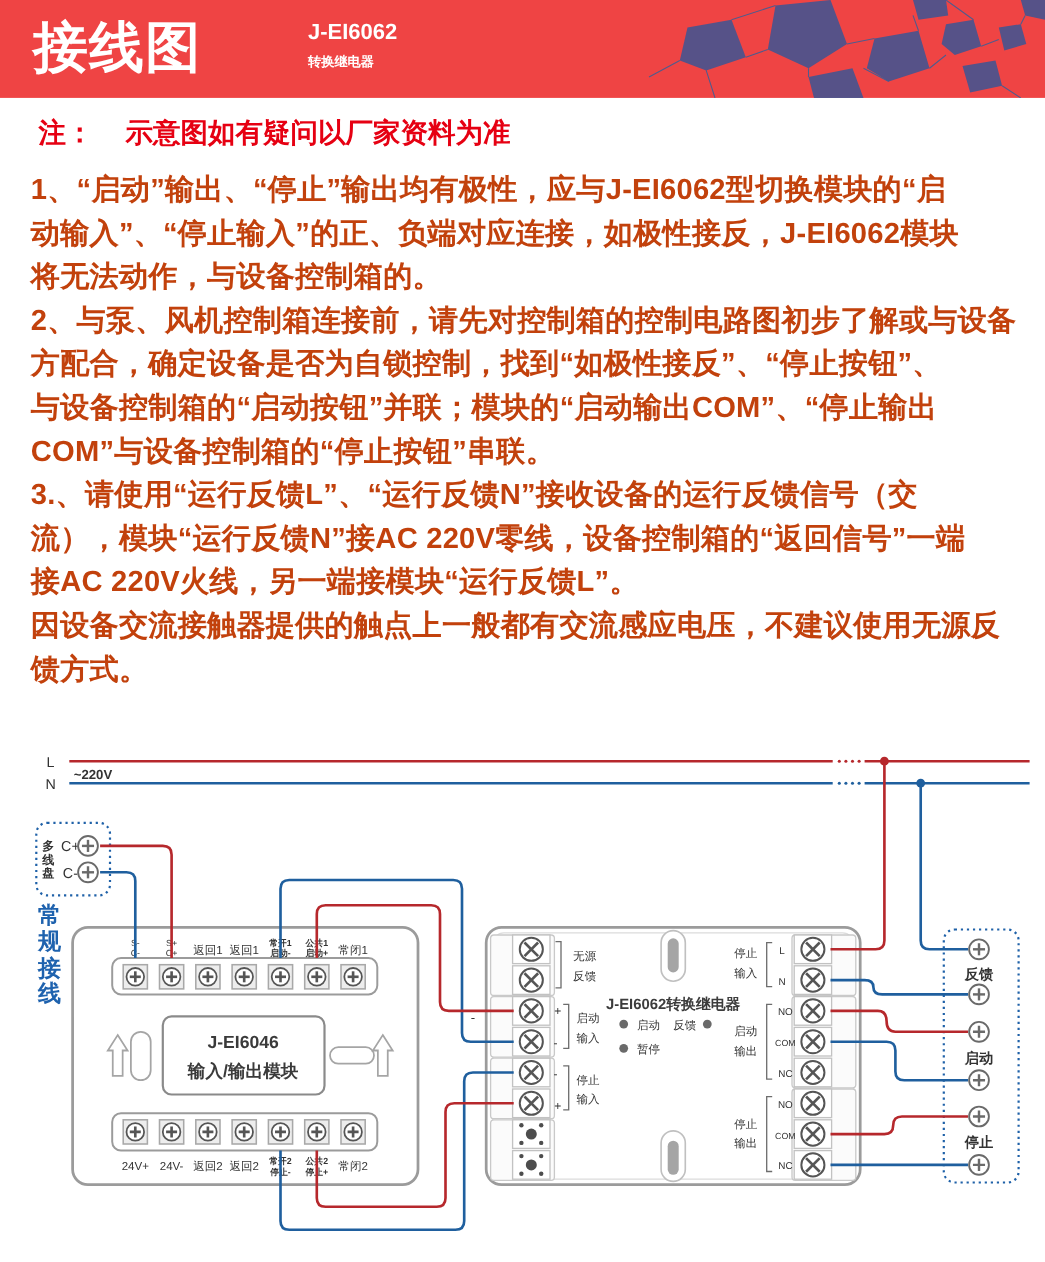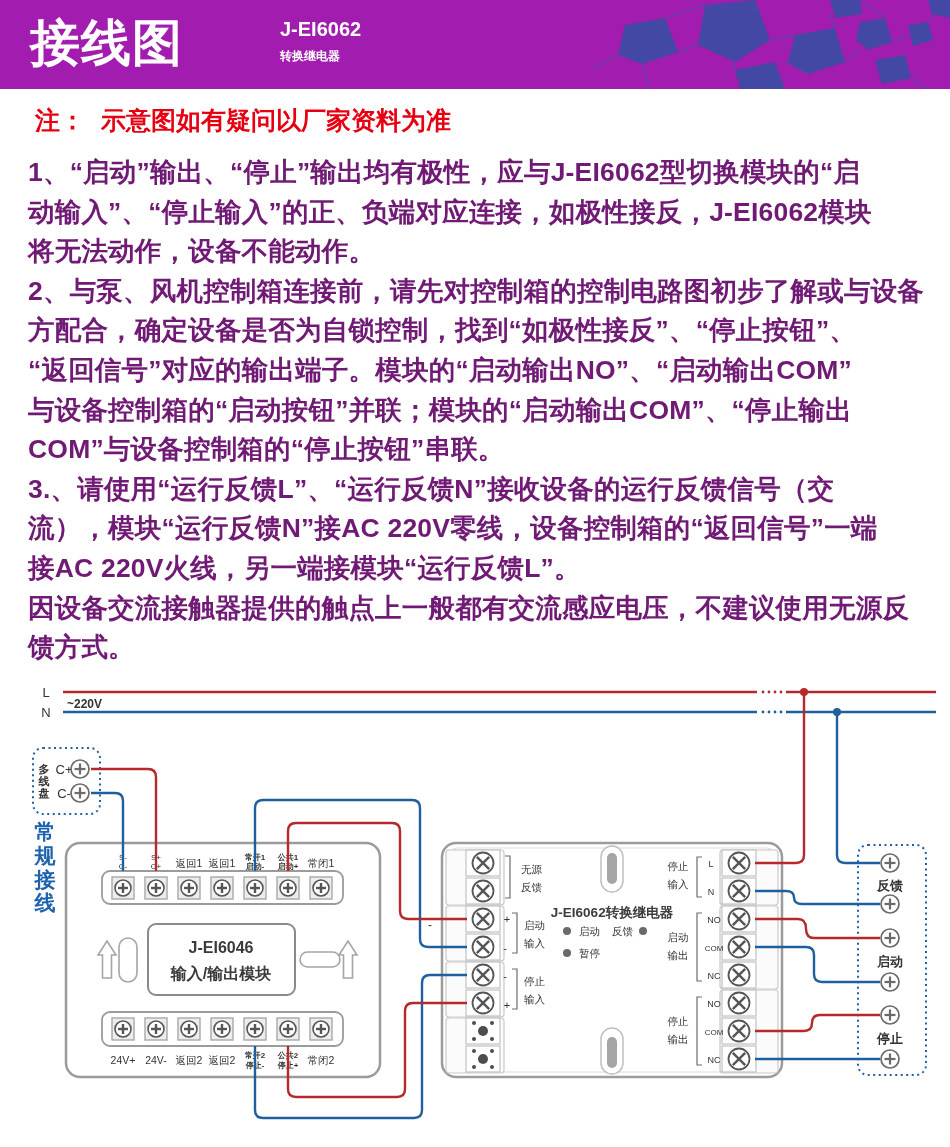--- a/index.html
+++ b/index.html
@@ -1,29 +1,29 @@
 <!DOCTYPE html>
 <html><head>
 <meta charset="utf-8">
 <style>
   html,body{margin:0;padding:0;background:#ffffff;}
   #page{position:relative;width:950px;height:1147px;background:#ffffff;overflow:hidden;
         font-family:"Liberation Sans","DejaVu Sans",sans-serif;}
   
-  #header{position:absolute;left:0;top:0;width:950px;height:89px;background:#a21caf;}
+  #header{position:absolute;left:0;top:0;width:950px;height:89px;background:#ef4444;}
   #header .ptn{position:absolute;right:0;top:0;}
   #hdr-title{position:absolute;left:30px;top:10px;font-size:50px;font-weight:bold;color:#ffffff;letter-spacing:1px;}
   #hdr-sub{position:absolute;left:237px;top:16px;color:#ffffff;margin-left:43px;}
   #hdr-sub .m{display:block;font-size:20px;font-weight:600;line-height:27px;}
   #hdr-sub .d{display:block;font-size:12px;font-weight:700;line-height:27px;}
   
   #note{position:absolute;left:35px;top:104px;font-size:25px;font-weight:600;color:#e60012;white-space:nowrap;}
-  #note .gap{margin-left:16px;}
+  #note .gap{margin-left:29px;}
   
-  #bodytext{position:absolute;left:28px;top:153px;width:900px;color:#701a75;}
+  #bodytext{position:absolute;left:28px;top:153px;width:900px;color:#c2410c;}
   #bodytext .ln{font-size:26.5px;line-height:39.6px;font-weight:600;white-space:nowrap;letter-spacing:0.2px;}
   
   #diag{position:absolute;left:0;top:660px;}
   .wr{stroke:#b6282c;stroke-width:2.4;fill:none;}
   .wb{stroke:#1f5f9e;stroke-width:2.4;fill:none;}
   .mod{fill:#ffffff;stroke:#9b9b9b;stroke-width:2.5;}
   .inner{fill:none;stroke:#dcdcdc;stroke-width:1.2;}
   .grp{fill:#fbfbfb;stroke:#c9c9c9;stroke-width:1.2;}
   .tsq{fill:#ffffff;stroke:#c2c2c2;stroke-width:1.2;}
   .cont{fill:#ffffff;stroke:#9b9b9b;stroke-width:1.8;}
@@ -70,24 +70,23 @@
     </div>
   </div>
 
   <div id="note">
     <span>注：</span><span class="gap">示意图如有疑问以厂家资料为准</span>
   </div>
 
   <div id="bodytext">
     <div class="ln">1、“启动”输出、“停止”输出均有极性，应与J-EI6062型切换模块的“启</div>
     <div class="ln">动输入”、“停止输入”的正、负端对应连接，如极性接反，J-EI6062模块</div>
-    <div class="ln">将无法动作，设备不能动作。</div>
+    <div class="ln">将无法动作，与设备控制箱的。</div>
     <div class="ln">2、与泵、风机控制箱连接前，请先对控制箱的控制电路图初步了解或与设备</div>
     <div class="ln">方配合，确定设备是否为自锁控制，找到“如极性接反”、“停止按钮”、</div>
-    <div class="ln">“返回信号”对应的输出端子。模块的“启动输出NO”、“启动输出COM”</div>
     <div class="ln">与设备控制箱的“启动按钮”并联；模块的“启动输出COM”、“停止输出</div>
     <div class="ln">COM”与设备控制箱的“停止按钮”串联。</div>
     <div class="ln">3.、请使用“运行反馈L”、“运行反馈N”接收设备的运行反馈信号（交</div>
     <div class="ln">流），模块“运行反馈N”接AC 220V零线，设备控制箱的“返回信号”一端</div>
     <div class="ln">接AC 220V火线，另一端接模块“运行反馈L”。</div>
     <div class="ln">因设备交流接触器提供的触点上一般都有交流感应电压，不建议使用无源反</div>
     <div class="ln">馈方式。</div>
   </div>
 
   <svg id="diag" width="950" height="487" viewBox="0 660 950 487">

